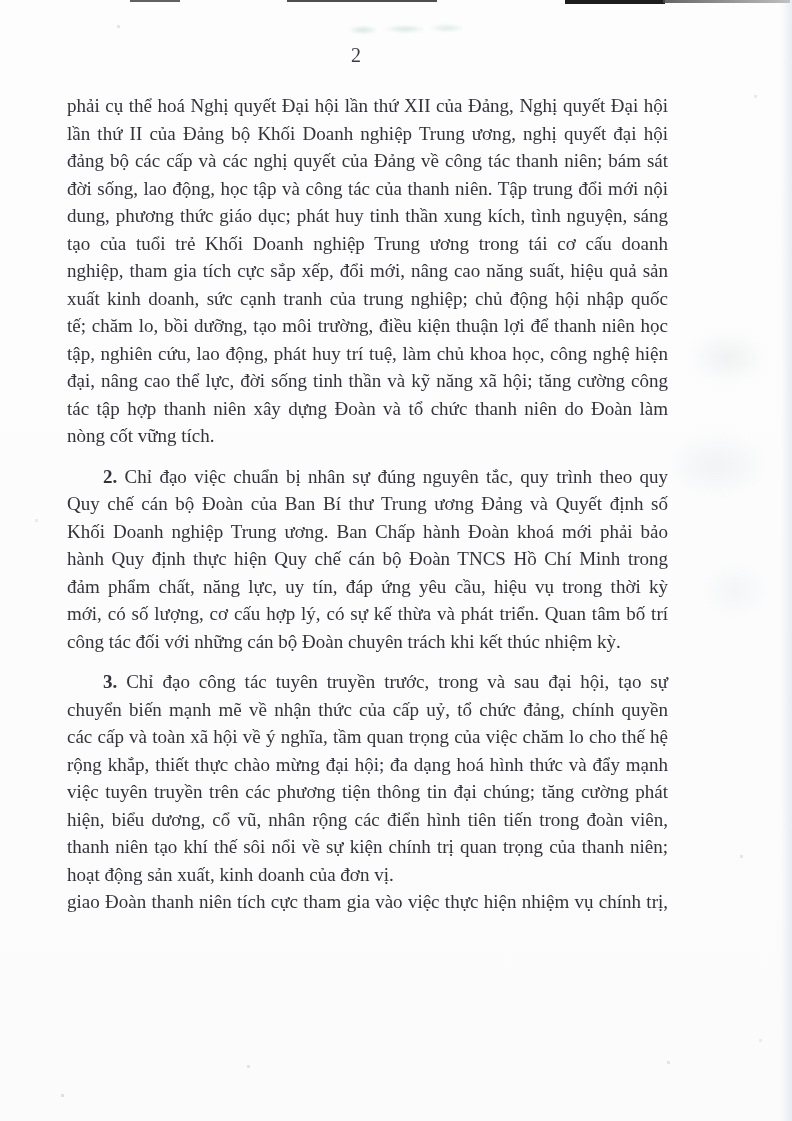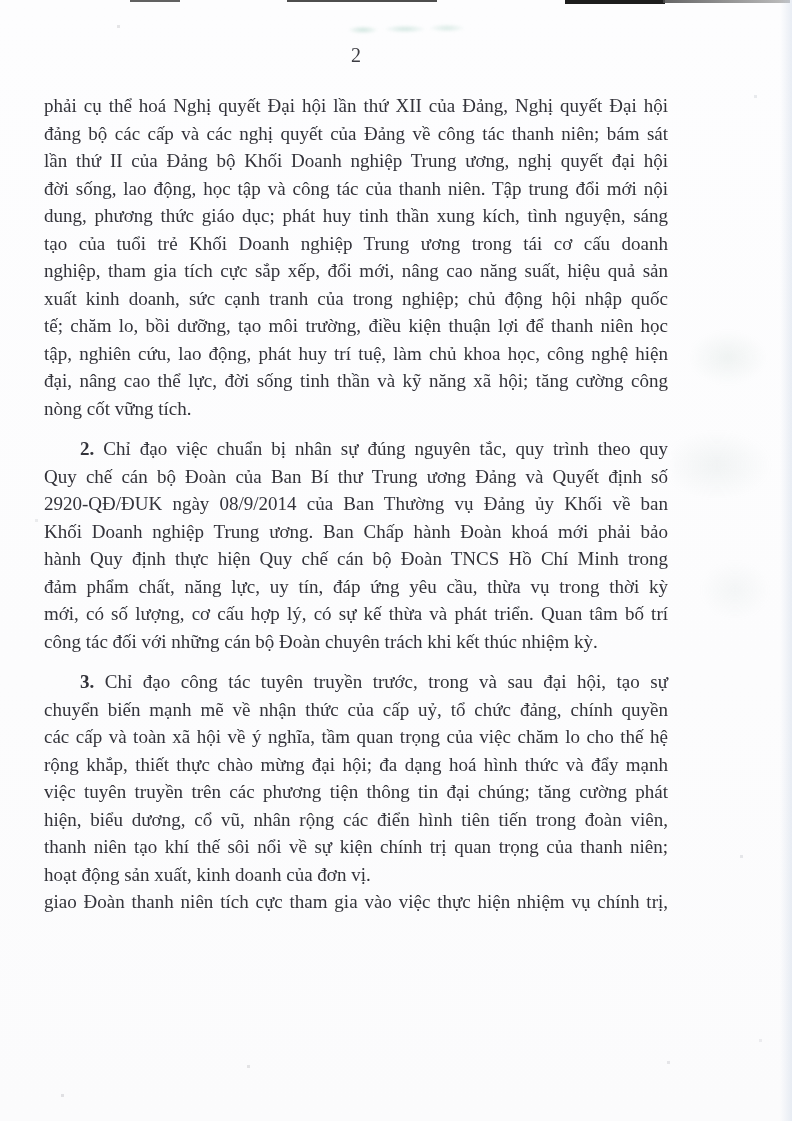--- a/index.html
+++ b/index.html
@@ -58,21 +58,21 @@
       741px 856px 0 1px rgba(130,135,145,.18),
       36px 520px 0 1px rgba(130,135,145,.14),
       760px 1040px 0 1px rgba(150,150,160,.15);
   }
   .text-block { position: absolute; left: 44px; top: 42px; width: 624px; color: #33333a; }
   .page-number {
     text-align: center; font-size: 20px; line-height: 26px;
     margin-bottom: 24px; color: #3c3c42;
   }
   .para { font-size: 19px; line-height: 27.5px; margin: 0 0 13px 0; }
-  .line { text-align: justify; text-align-last: justify; }
+  .line { text-align: justify; text-align-last: justify; margin-left: 23px; }
   .line.last-line { text-align-last: left; }
   .line.indent { text-indent: 36px; }
   .para-num { font-weight: bold; }
 </style>
 </head>
 <body>
 
 <div class="page">
 
   <div class="top-bar bar-a"></div>
@@ -85,40 +85,40 @@
   <div class="smudge-r2"></div>
   <div class="smudge-r3"></div>
   <div class="edge-tint"></div>
   <div class="speckles"></div>
 
   <div class="text-block">
     <div class="page-number">2</div>
 
     <div class="para">
         <div class="line">phải cụ thể hoá Nghị quyết Đại hội lần thứ XII của Đảng, Nghị quyết Đại hội</div>
+        <div class="line">lần thứ II của Đảng bộ Khối Doanh nghiệp Trung ương, nghị quyết đại hội</div>
         <div class="line">đảng bộ các cấp và các nghị quyết của Đảng về công tác thanh niên; bám sát</div>
-        <div class="line">lần thứ II của Đảng bộ Khối Doanh nghiệp Trung ương, nghị quyết đại hội</div>
         <div class="line">đời sống, lao động, học tập và công tác của thanh niên. Tập trung đổi mới nội</div>
         <div class="line">dung, phương thức giáo dục; phát huy tinh thần xung kích, tình nguyện, sáng</div>
         <div class="line">tạo của tuổi trẻ Khối Doanh nghiệp Trung ương trong tái cơ cấu doanh</div>
         <div class="line">nghiệp, tham gia tích cực sắp xếp, đổi mới, nâng cao năng suất, hiệu quả sản</div>
-        <div class="line">xuất kinh doanh, sức cạnh tranh của trong nghiệp; chủ động hội nhập quốc</div>
+        <div class="line">xuất kinh doanh, sức cạnh tranh của trung nghiệp; chủ động hội nhập quốc</div>
         <div class="line">tế; chăm lo, bồi dưỡng, tạo môi trường, điều kiện thuận lợi để thanh niên học</div>
         <div class="line">tập, nghiên cứu, lao động, phát huy trí tuệ, làm chủ khoa học, công nghệ hiện</div>
         <div class="line">đại, nâng cao thể lực, đời sống tinh thần và kỹ năng xã hội; tăng cường công</div>
+        <div class="line">tác tập hợp thanh niên xây dựng Đoàn và tổ chức thanh niên do Đoàn làm</div>
         <div class="line last-line">nòng cốt vững tích.</div>
       </div>
 
     <div class="para">
         <div class="line indent"><b class="para-num">2.</b> Chỉ đạo việc chuẩn bị nhân sự đúng nguyên tắc, quy trình theo quy</div>
         <div class="line">Quy chế cán bộ Đoàn của Ban Bí thư Trung ương Đảng và Quyết định số</div>
-        <div class="line">2920-QĐ/ĐUK ngày 08/9/2014 của Ban Thường vụ Đảng ủy Khối về ban</div>
         <div class="line">Khối Doanh nghiệp Trung ương. Ban Chấp hành Đoàn khoá mới phải bảo</div>
         <div class="line">hành Quy định thực hiện Quy chế cán bộ Đoàn TNCS Hồ Chí Minh trong</div>
-        <div class="line">đảm phẩm chất, năng lực, uy tín, đáp ứng yêu cầu, thừa vụ trong thời kỳ</div>
+        <div class="line">đảm phẩm chất, năng lực, uy tín, đáp ứng yêu cầu, hiệu vụ trong thời kỳ</div>
         <div class="line">mới, có số lượng, cơ cấu hợp lý, có sự kế thừa và phát triển. Quan tâm bố trí</div>
         <div class="line last-line">công tác đối với những cán bộ Đoàn chuyên trách khi kết thúc nhiệm kỳ.</div>
       </div>
 
     <div class="para">
         <div class="line indent"><b class="para-num">3.</b> Chỉ đạo công tác tuyên truyền trước, trong và sau đại hội, tạo sự</div>
         <div class="line">chuyển biến mạnh mẽ về nhận thức của cấp uỷ, tổ chức đảng, chính quyền</div>
         <div class="line">các cấp và toàn xã hội về ý nghĩa, tầm quan trọng của việc chăm lo cho thế hệ</div>
         <div class="line">rộng khắp, thiết thực chào mừng đại hội; đa dạng hoá hình thức và đẩy mạnh</div>
         <div class="line">việc tuyên truyền trên các phương tiện thông tin đại chúng; tăng cường phát</div>

